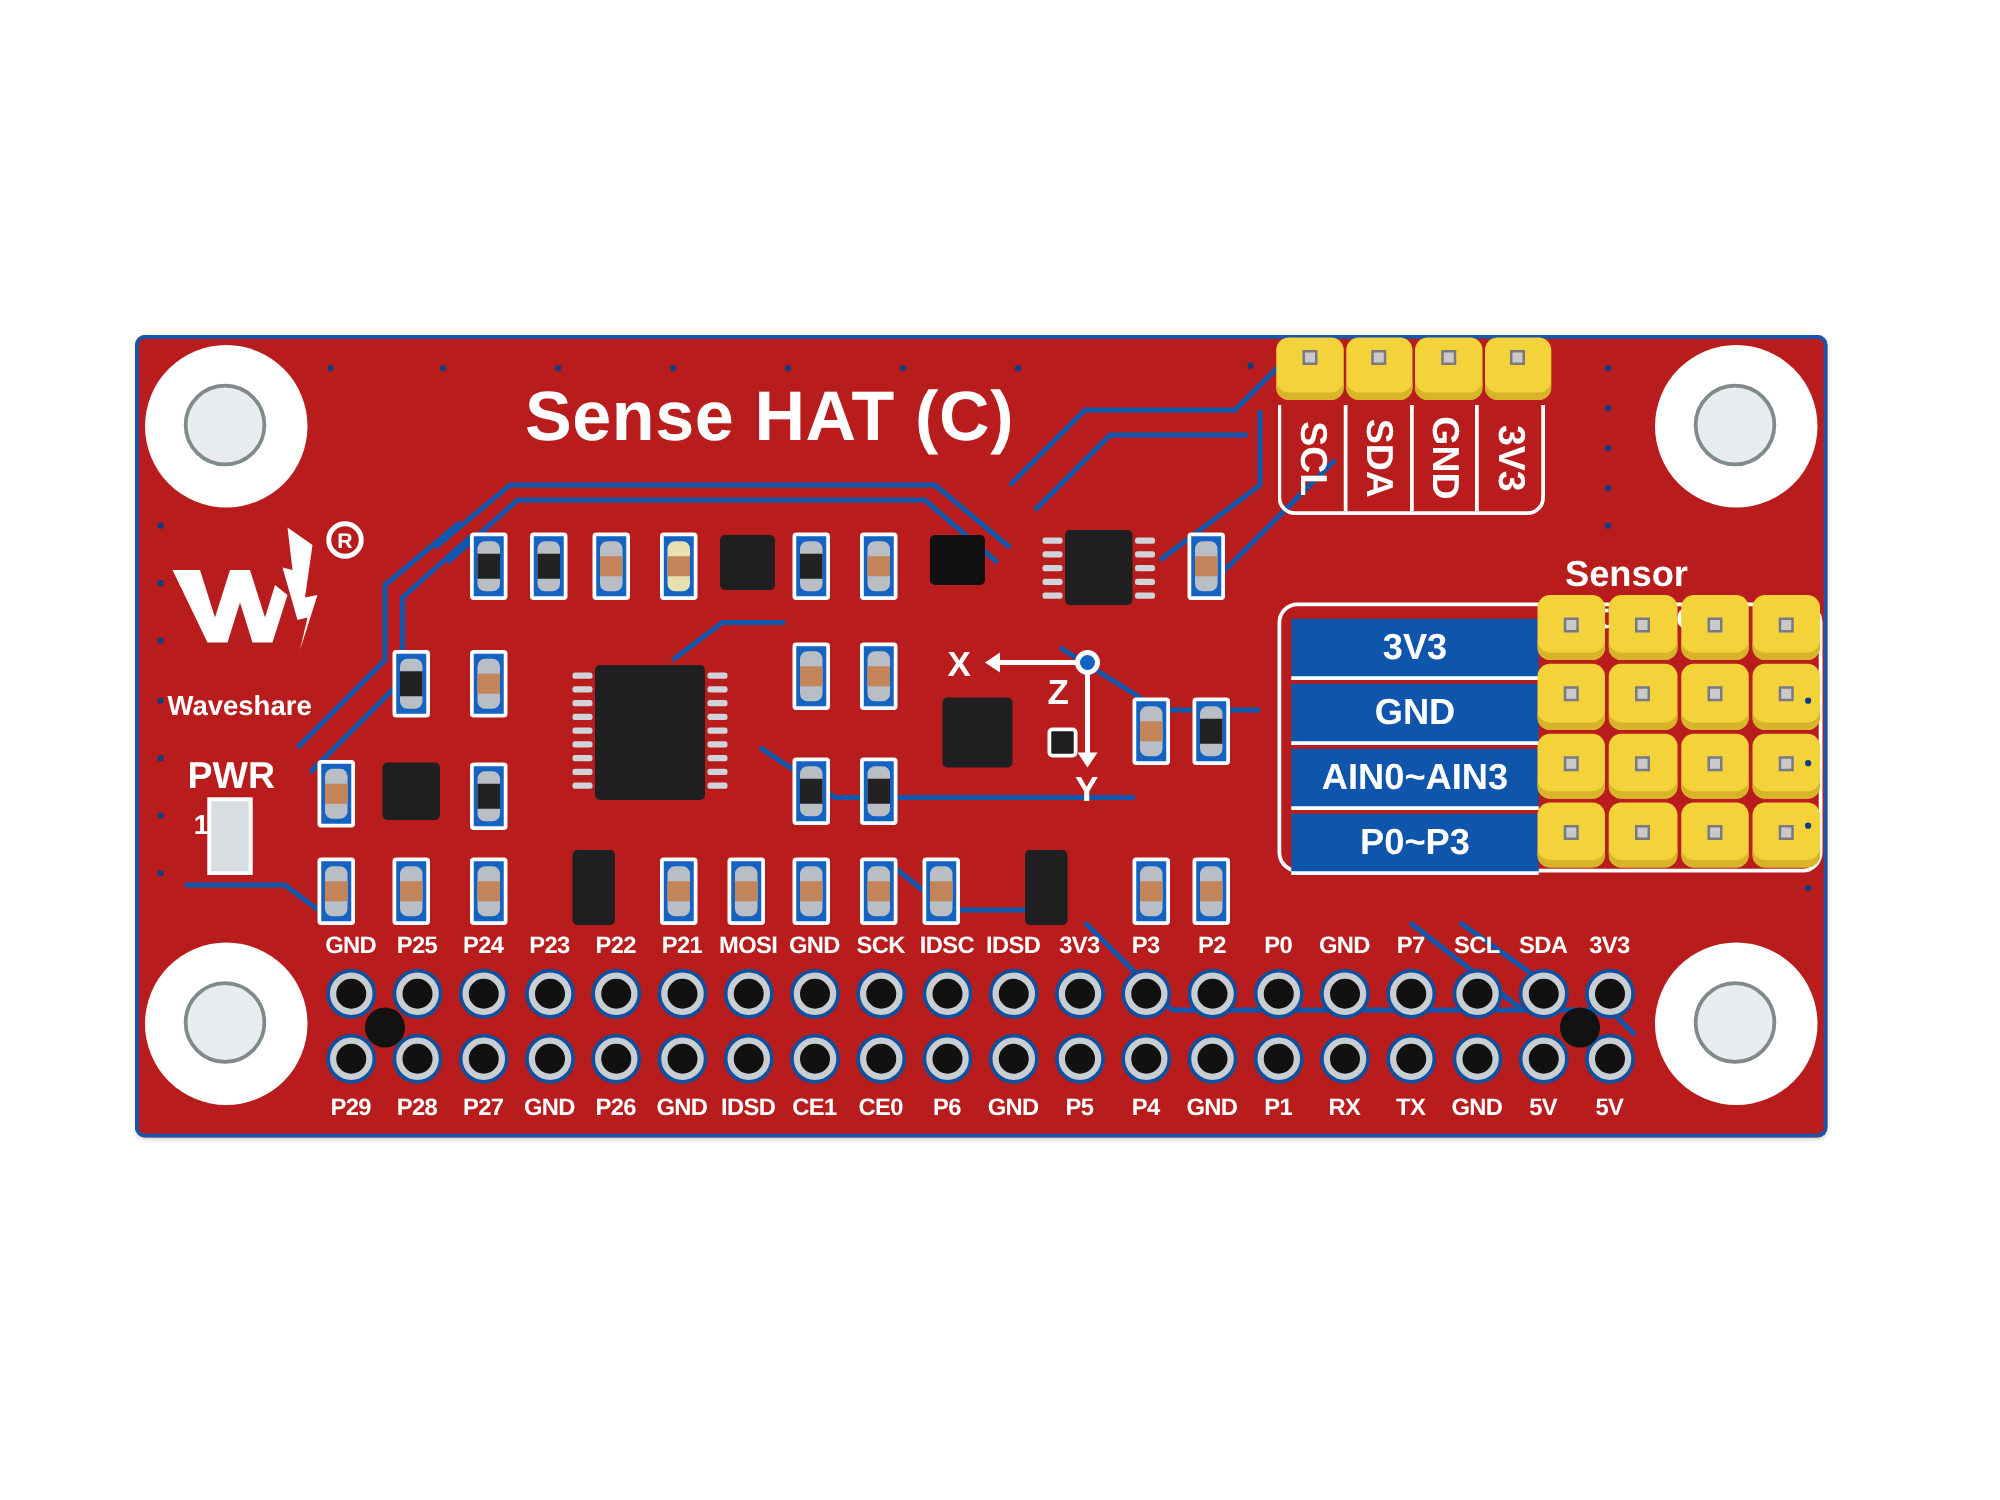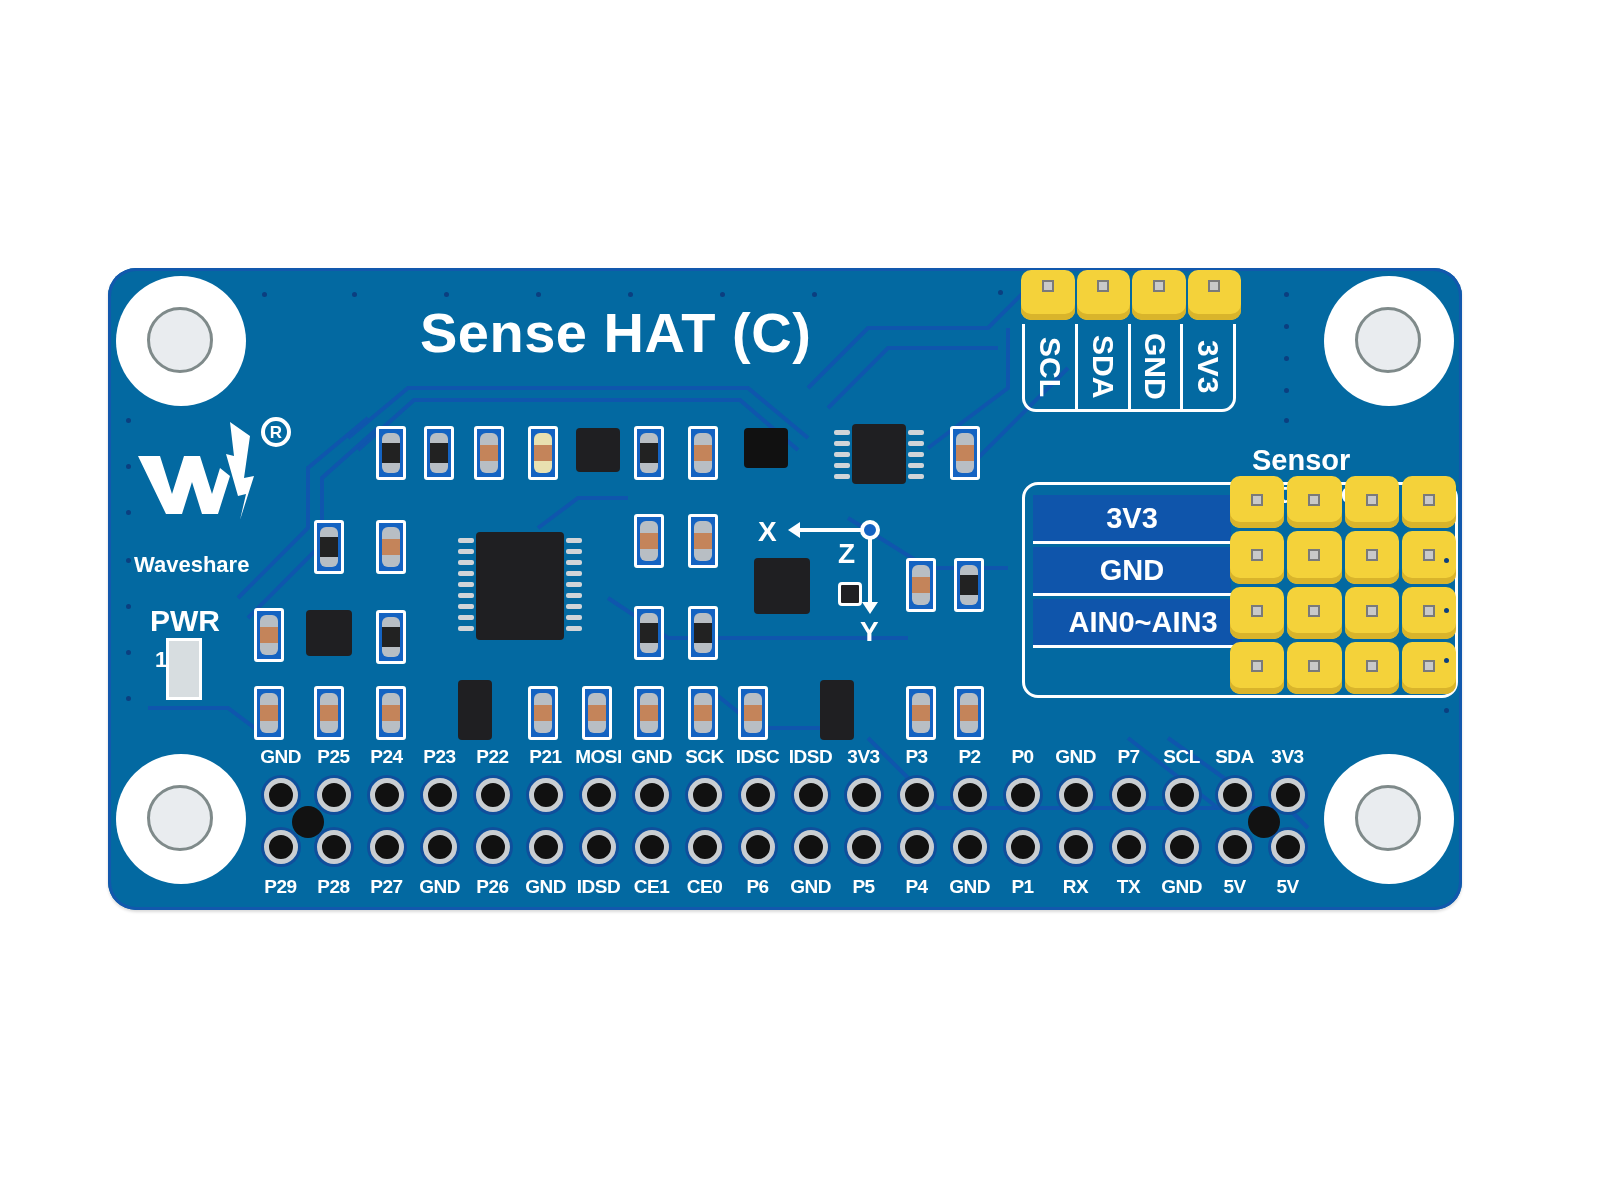--- a/index.html
+++ b/index.html
@@ -1,17 +1,17 @@
 <!DOCTYPE html>
 <html><head>
 <meta charset="utf-8">
 <style>
   html,body{margin:0;padding:0;}
   body{width:1600px;height:1200px;background:#ffffff;position:relative;overflow:hidden;font-family:"Liberation Sans",sans-serif;}
-  .board{position:absolute;left:108px;top:268px;width:1354px;height:642px;background:#0369a1;border-radius:28px;box-shadow:inset 0 0 0 3px #1258ad, 0 2px 3px rgba(0,0,0,0.15);}
+  .board{position:absolute;left:108px;top:268px;width:1354px;height:642px;background:#b91c1c;border-radius:8px;box-shadow:inset 0 0 0 3px #1258ad, 0 2px 3px rgba(0,0,0,0.15);}
   .trace-layer{position:absolute;left:0;top:0;width:1354px;height:642px;}
   .mount{position:absolute;width:130px;height:130px;border-radius:50%;background:#fff;}
   .mount .hole{position:absolute;left:31px;top:31px;width:66px;height:66px;border-radius:50%;background:#e9ecef;border:3px solid #7f8a8a;box-sizing:border-box;}
   .title{position:absolute;left:312px;top:32px;font-size:56px;font-weight:bold;color:#fff;letter-spacing:0.5px;}
   .logo{position:absolute;left:26px;top:148px;width:160px;height:110px;}
   .brand{position:absolute;left:26px;top:284px;font-size:22px;font-weight:bold;color:#fff;}
   .pwr{position:absolute;left:42px;top:336px;font-size:30px;font-weight:bold;color:#fff;}
   .led{position:absolute;left:58px;top:370px;width:36px;height:62px;border:3px solid #fff;box-sizing:border-box;background:#d7dde0;}
   .led .mark{position:absolute;left:-14px;top:6px;font-size:22px;font-weight:bold;color:#fff;}
   .hdr4{position:absolute;left:912px;top:2px;width:222px;height:144px;}
@@ -121,21 +121,22 @@
       <div class="lab">SDA</div>
       <div class="lab">GND</div>
       <div class="lab">3V3</div>
     </div>
   </div>
 
   <div class="sens-title">Sensor Interface</div>
   <div class="sens-box">
     <div class="sens-row" style="top:10px;">3V3</div>
     <div class="sens-row" style="top:62px;">GND</div>
-    <div class="sens-row" style="top:114px;padding-left:11px;">AIN0~AIN3</div>
+    <div class="sens-row" style="top:114px;">AIN0~AIN3</div>
+    <div class="sens-row" style="top:166px;">P0~P3</div>
   </div>
   <div class="sens-grid">
     <div class="pinY">
         <span class="sq"></span>
       </div>
     <div class="pinY">
         <span class="sq"></span>
       </div>
     <div class="pinY">
         <span class="sq"></span>

